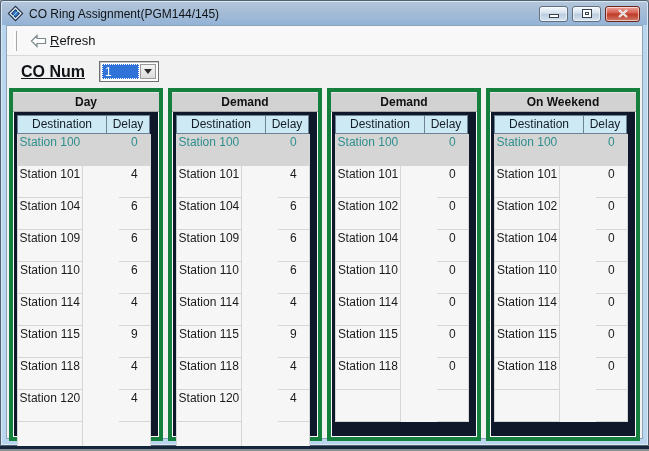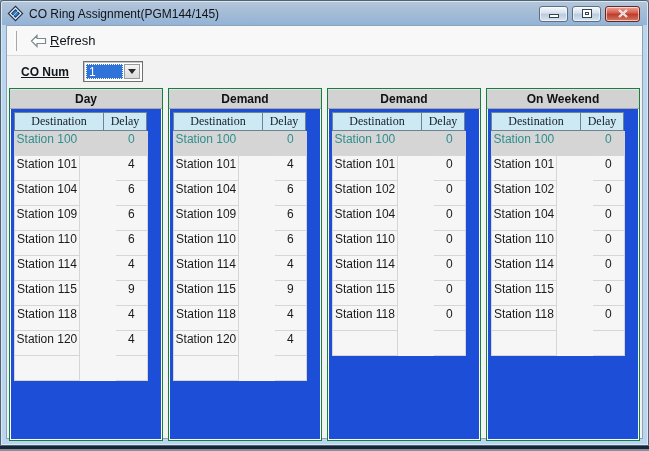--- a/index.html
+++ b/index.html
@@ -56,21 +56,21 @@
     height: 30px; background: #f8f8f8; border-bottom: 1px solid #d9d9d9;
     display: flex; align-items: center; padding: 0 6px;
   }
   .gripper { width: 3px; height: 20px; border-left: 1px solid #ffffff; border-right: 1px solid #a7a7a7; margin: 0 8px 0 1px; }
   .tool-btn { display: flex; align-items: center; gap: 3px; padding: 2px 5px; margin-right: 10px; font-size: 13px; color: #101418; justify-content: center; }
   .tool-btn svg { display: block; }
   .u { text-decoration: underline; }
 
   
   .conum-row { height: 31px; display: flex; align-items: center; padding-left: 14px; }
-  .conum-label { font-size: 12px; font-weight: bold; text-decoration: underline; color: #101418; margin-right: 14px; }
+  .conum-label { font-size: 16px; font-weight: bold; text-decoration: underline; color: #101418; margin-right: 14px; }
   .combo {
     width: 60px; height: 21px; background: #ffffff;
     border: 1px solid #707070;
     box-shadow: inset 1px 1px 0 #c8c8c8;
     display: flex; align-items: stretch; padding: 2px;
   }
   .combo-value {
     flex: 1; background: var(--sel-blue); color: #ffffff; font-size: 12px;
     padding-left: 3px; display: flex; align-items: center;
     outline: 1px dotted #ffffff; outline-offset: -1px;
@@ -78,35 +78,35 @@
   .combo-arrow {
     width: 16px; margin-left: 1px;
     background: linear-gradient(#f4f4f4, #dcdcdc);
     border: 1px solid #9a9a9a;
     display: flex; align-items: center; justify-content: center;
   }
   .tri-down { width: 0; height: 0; border-left: 4px solid transparent; border-right: 4px solid transparent; border-top: 5px solid #2a2a2a; }
 
   
   .panels { display: flex; gap: 5px; padding: 1px 2px; height: 355px; }
-  .panel { flex: 1; border: 1px solid #15803d; background: #1d4ed8; box-shadow: inset 0 0 0 1px #fbfbfb; }
+  .panel { flex: 1; border: 4px solid #15803d; background: #0f172a; box-shadow: inset 0 0 0 1px #fbfbfb; }
   .panel-title {
     height: 20px; line-height: 20px; text-align: center;
     font-size: 12px; font-weight: bold; color: #111111;
     background: var(--panel-hd); border-bottom: 1px solid #a8a8a8;
     box-shadow: inset 0 1px 0 #e4e4e4;
   }
   .grid { width: 134px; margin: 3px 0 0 4px; font-size: 12px; }
-  .grid-head { display: flex; font-family: Liberation Serif, serif; }
+  .grid-head { display: flex; }
   .grid-head .cell {
     background: var(--grid-hd); color: #141e2a; text-align: center;
     border: 1px solid #6e8295; height: 19px; line-height: 17px;
   }
   .grid-head .cell.delay { margin-left: -1px; }
-  .grid-body .row { display: flex; height: 25px; line-height: 17px; background: #f6f6f6; gap: 36px; }
+  .grid-body .row { display: flex; height: 32px; line-height: 17px; background: #f6f6f6; gap: 36px; }
   .grid-body .cell {
     text-align: center; color: #1a1a1a;
     border-right: 1px solid #d6d6d6; border-bottom: 1px solid #d6d6d6;
   }
   .grid-body .cell.dest { border-left: 1px solid #d6d6d6; }
   .cell.dest { width: 90px; }
   .cell.delay { width: 44px; }
   .grid-body .row.selected { background: var(--sel-row); }
   .grid-body .row.selected .cell { color: var(--sel-text); }
 

